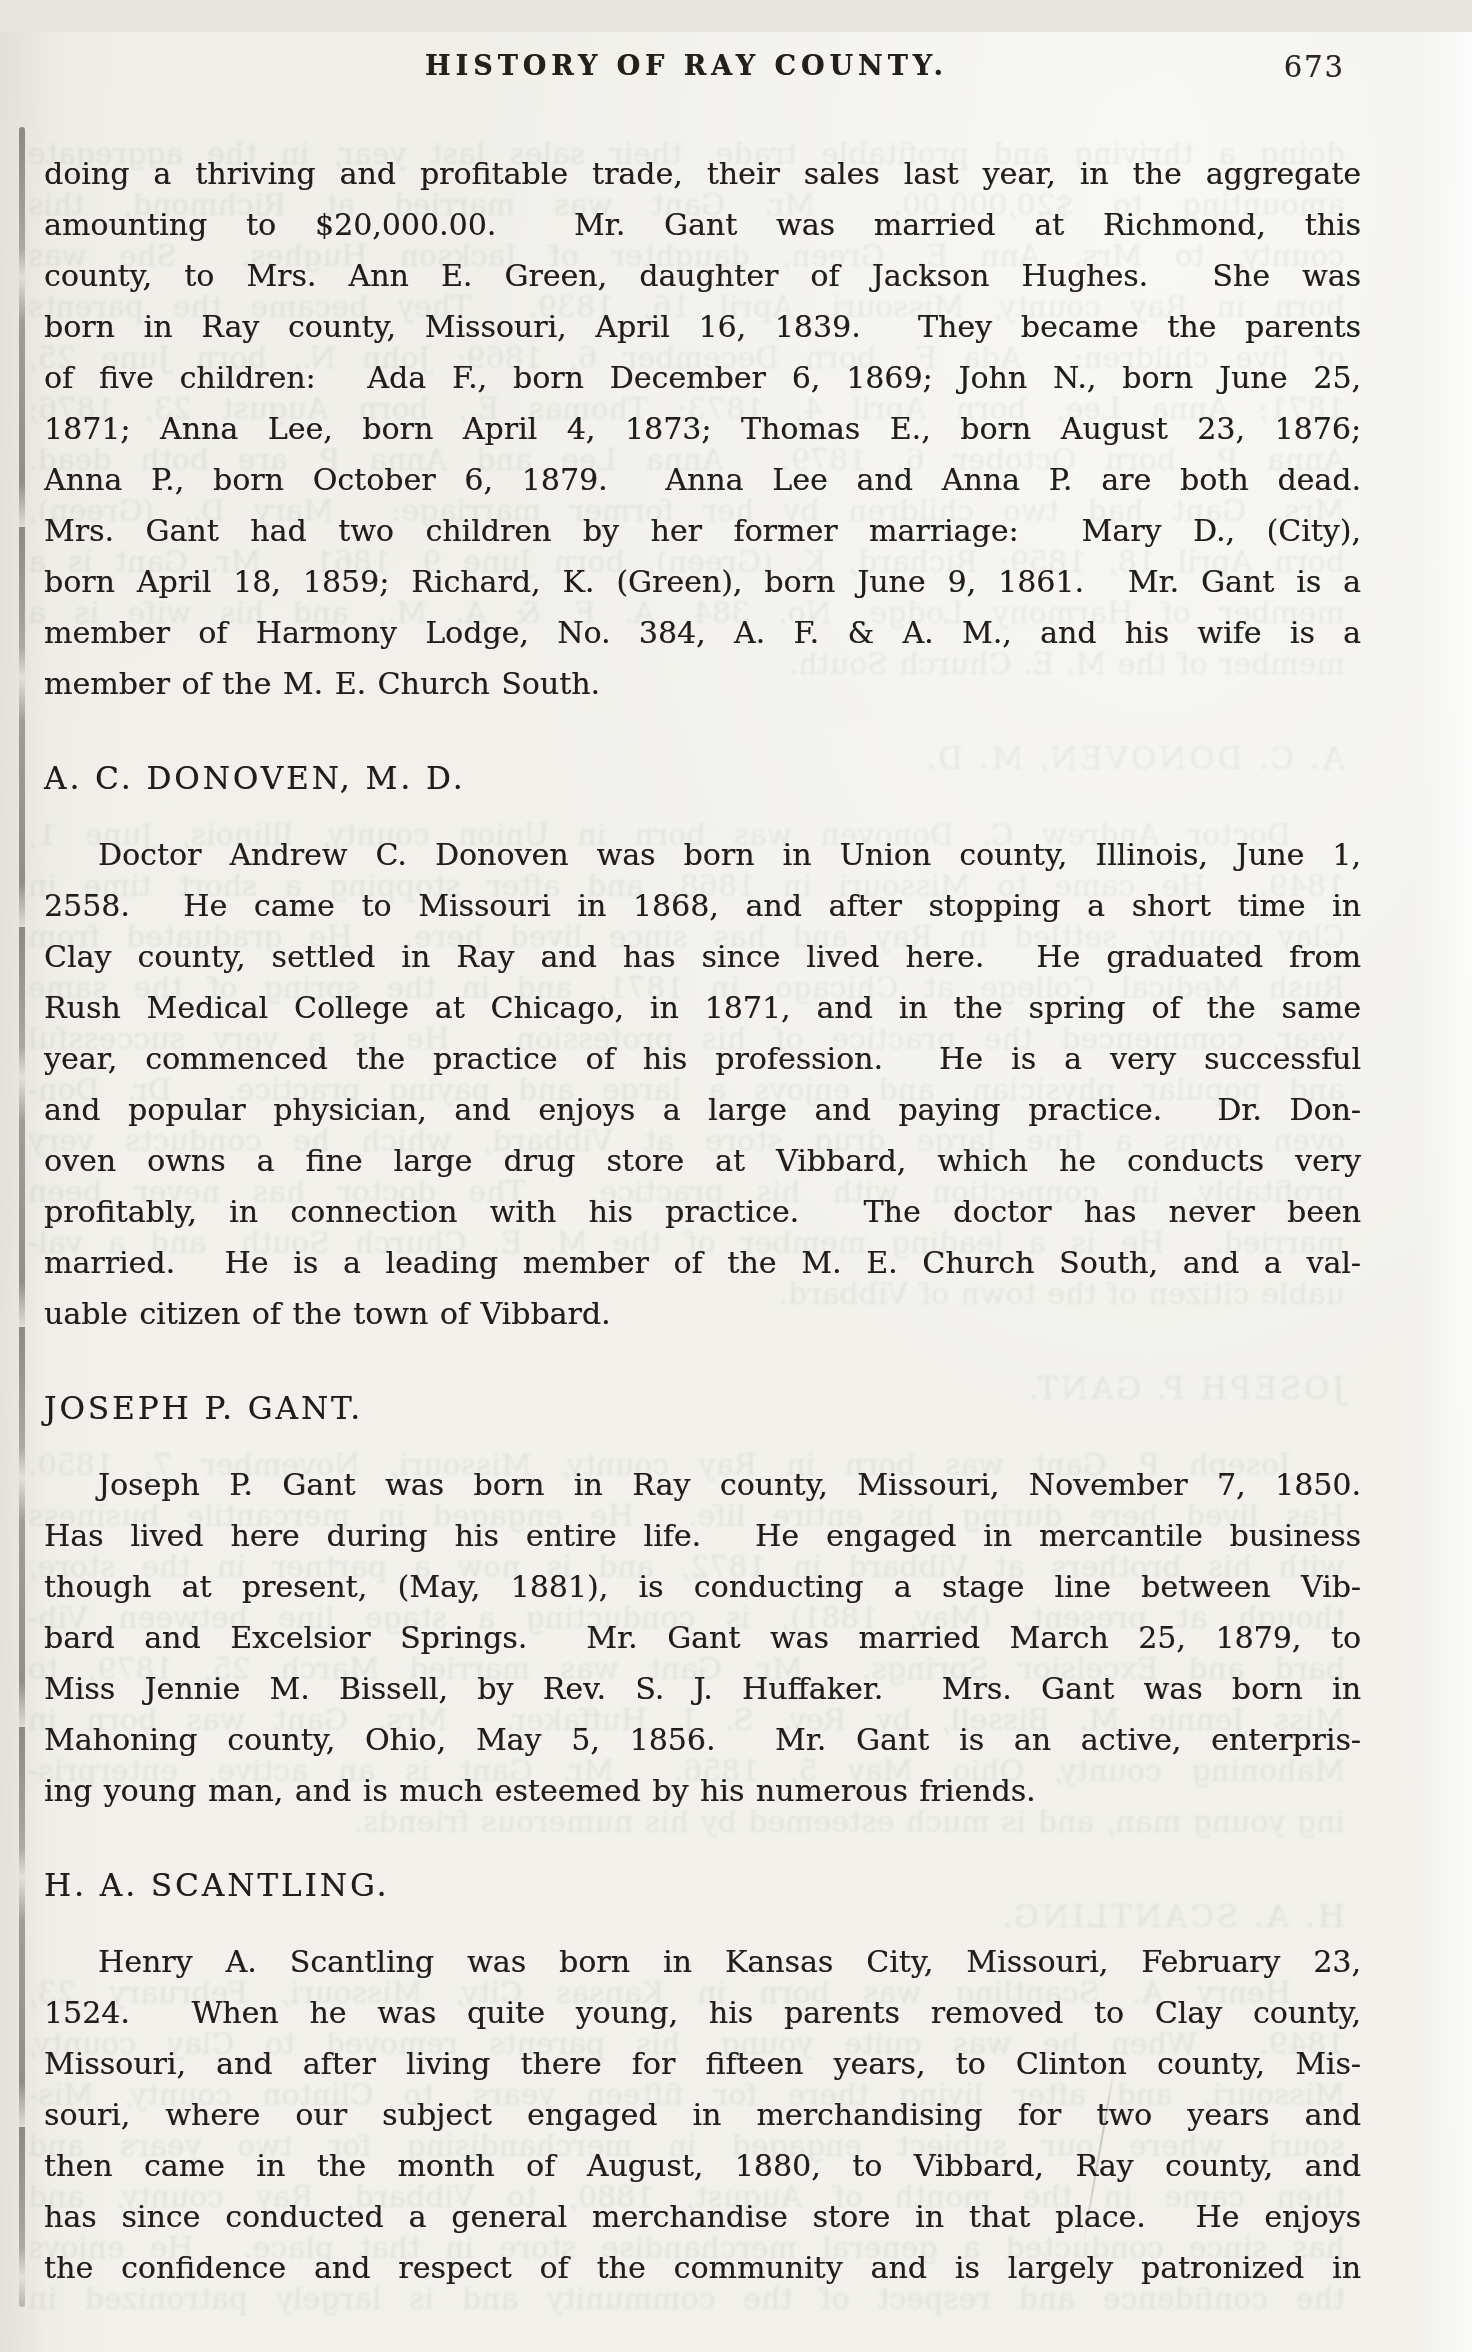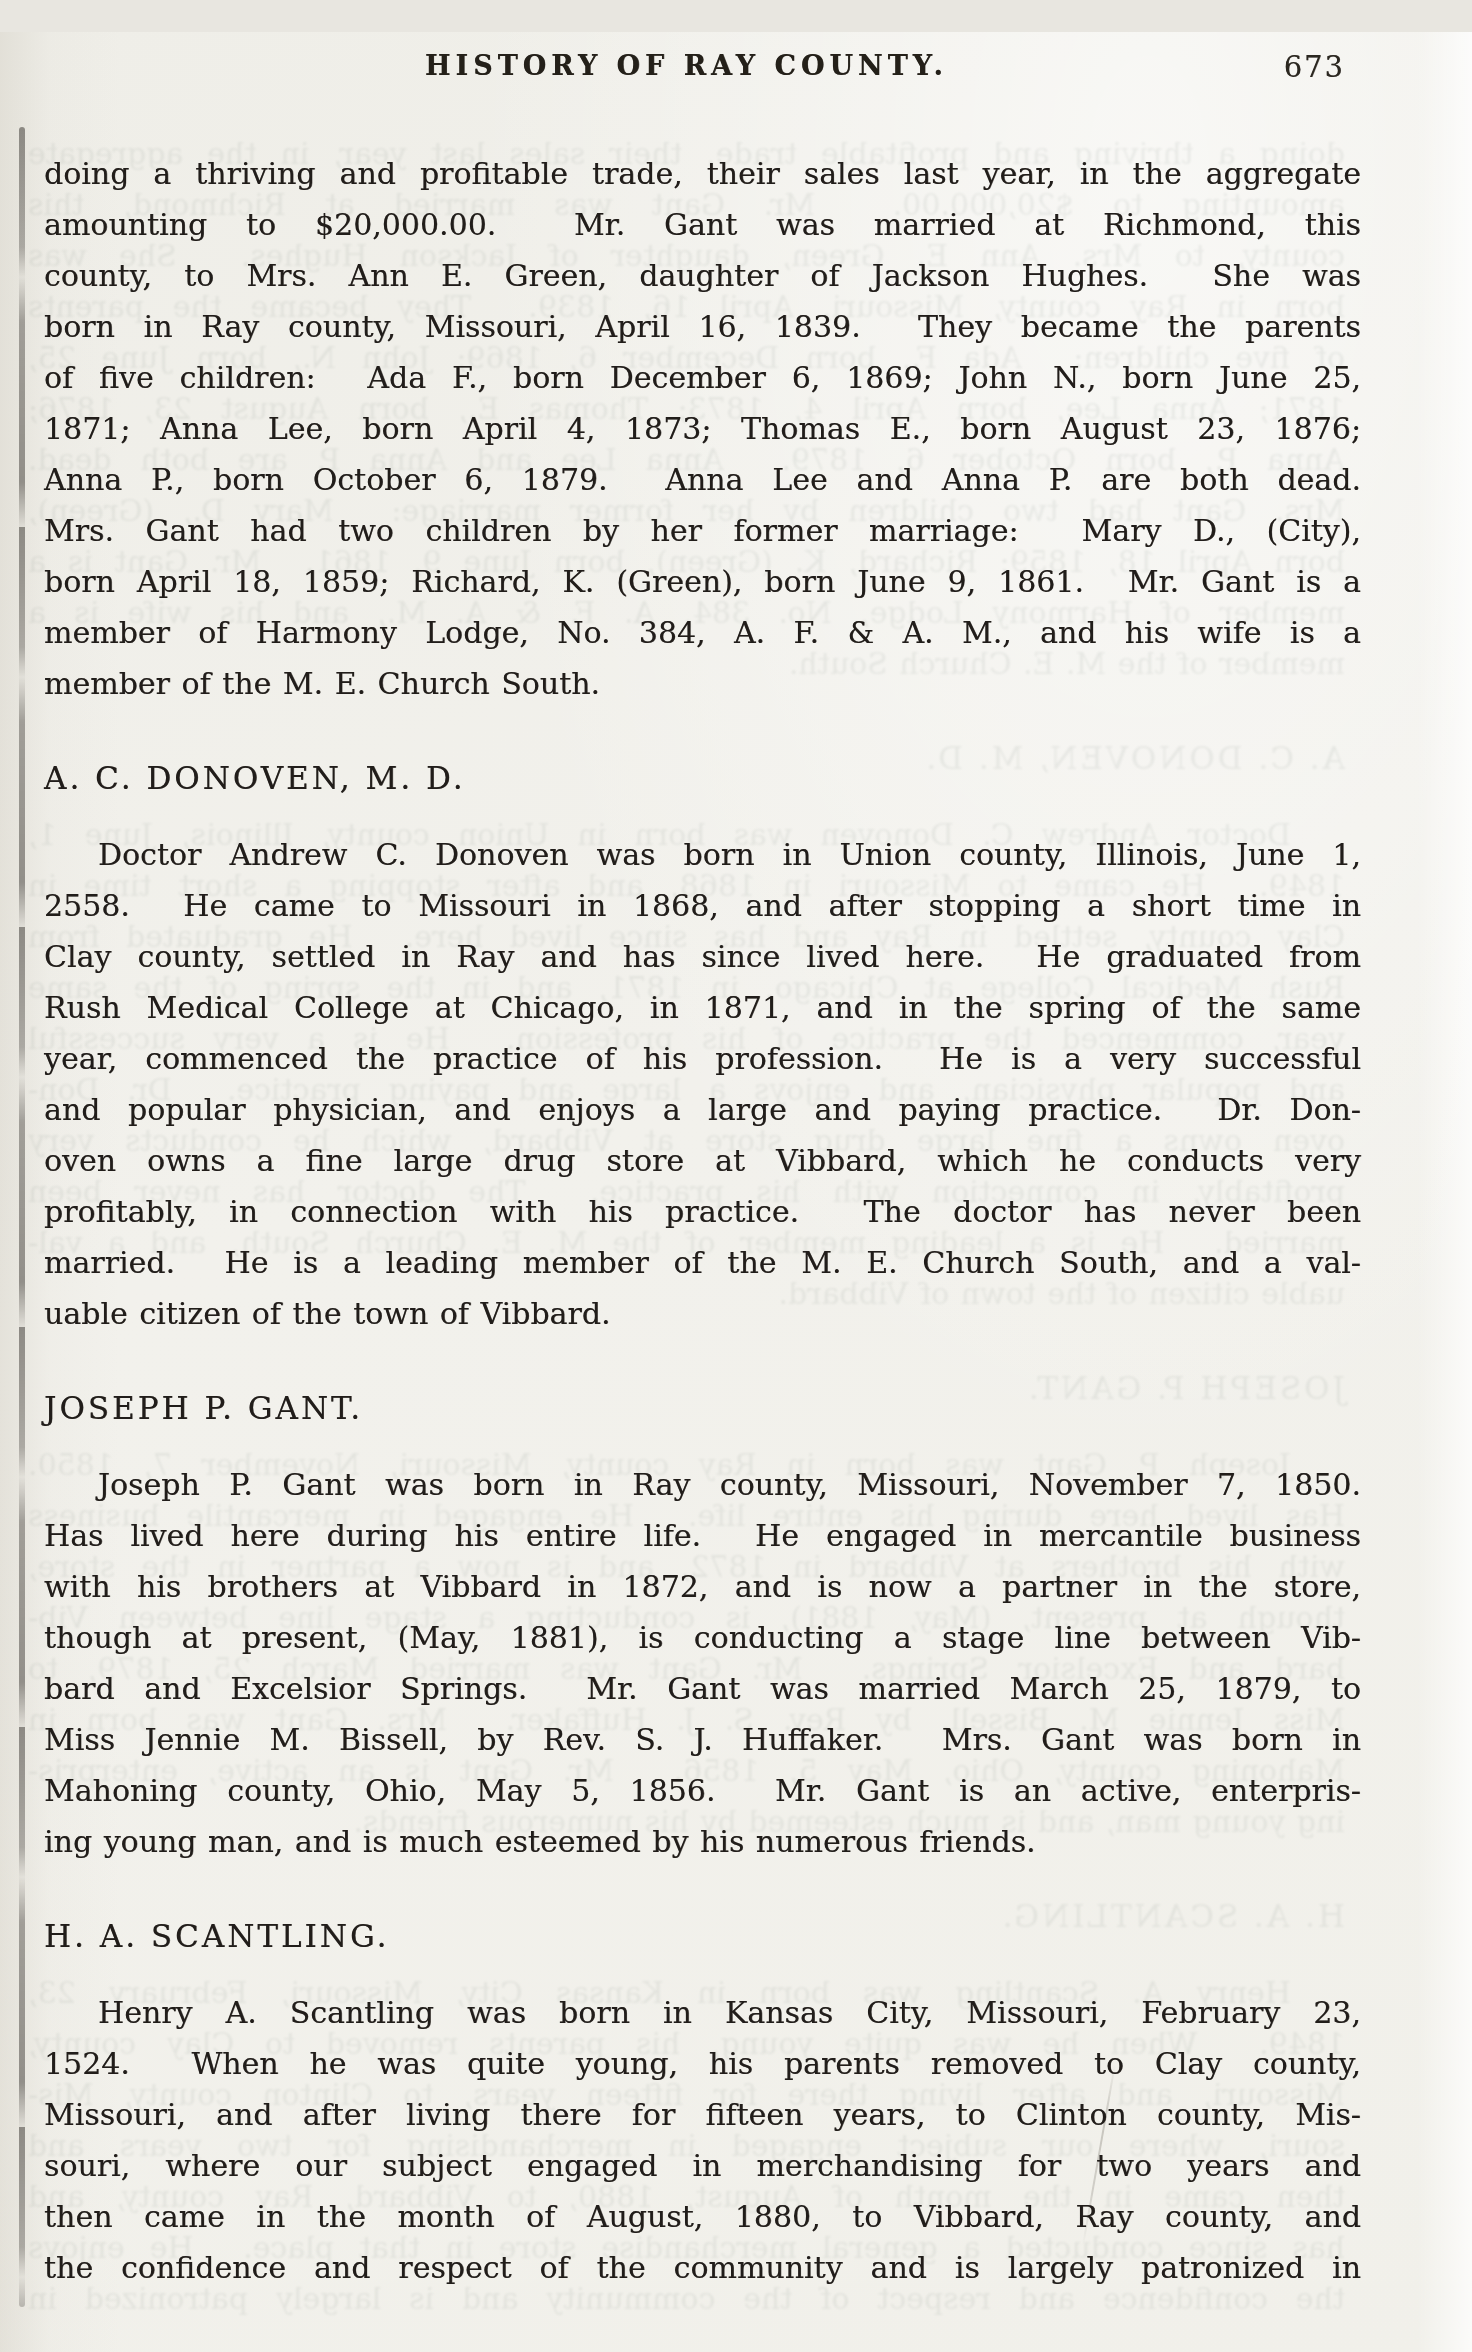--- a/index.html
+++ b/index.html
@@ -192,31 +192,31 @@
         <div class="line">and popular physician, and enjoys a large and paying practice.  Dr. Don-</div>
         <div class="line">oven owns a fine large drug store at Vibbard, which he conducts very</div>
         <div class="line">profitably, in connection with his practice.  The doctor has never been</div>
         <div class="line">married.  He is a leading member of the M. E. Church South, and a val-</div>
         <div class="line last">uable citizen of the town of Vibbard.</div>
       </div>
       <div class="heading">JOSEPH P. GANT.</div>
       <div class="paragraph indent">
         <div class="line">Joseph P. Gant was born in Ray county, Missouri, November 7, 1850.</div>
         <div class="line">Has lived here during his entire life.  He engaged in mercantile business</div>
-        <div class="line">with his brothers at Vibbard in 1872, and is now a partner in the store,</div>
         <div class="line">though at present, (May, 1881), is conducting a stage line between Vib-</div>
         <div class="line">bard and Excelsior Springs.  Mr. Gant was married March 25, 1879, to</div>
         <div class="line">Miss Jennie M. Bissell, by Rev. S. J. Huffaker.  Mrs. Gant was born in</div>
         <div class="line">Mahoning county, Ohio, May 5, 1856.  Mr. Gant is an active, enterpris-</div>
         <div class="line last">ing young man, and is much esteemed by his numerous friends.</div>
       </div>
       <div class="heading">H. A. SCANTLING.</div>
       <div class="paragraph indent">
         <div class="line">Henry A. Scantling was born in Kansas City, Missouri, February 23,</div>
         <div class="line">1524.  When he was quite young, his parents removed to Clay county,</div>
         <div class="line">Missouri, and after living there for fifteen years, to Clinton county, Mis-</div>
         <div class="line">souri, where our subject engaged in merchandising for two years and</div>
         <div class="line">then came in the month of August, 1880, to Vibbard, Ray county, and</div>
+        <div class="line">has since conducted a general merchandise store in that place.  He enjoys</div>
         <div class="line">the confidence and respect of the community and is largely patronized in</div>
       </div>
     </main>
 
 </div>
 
 </body></html>

